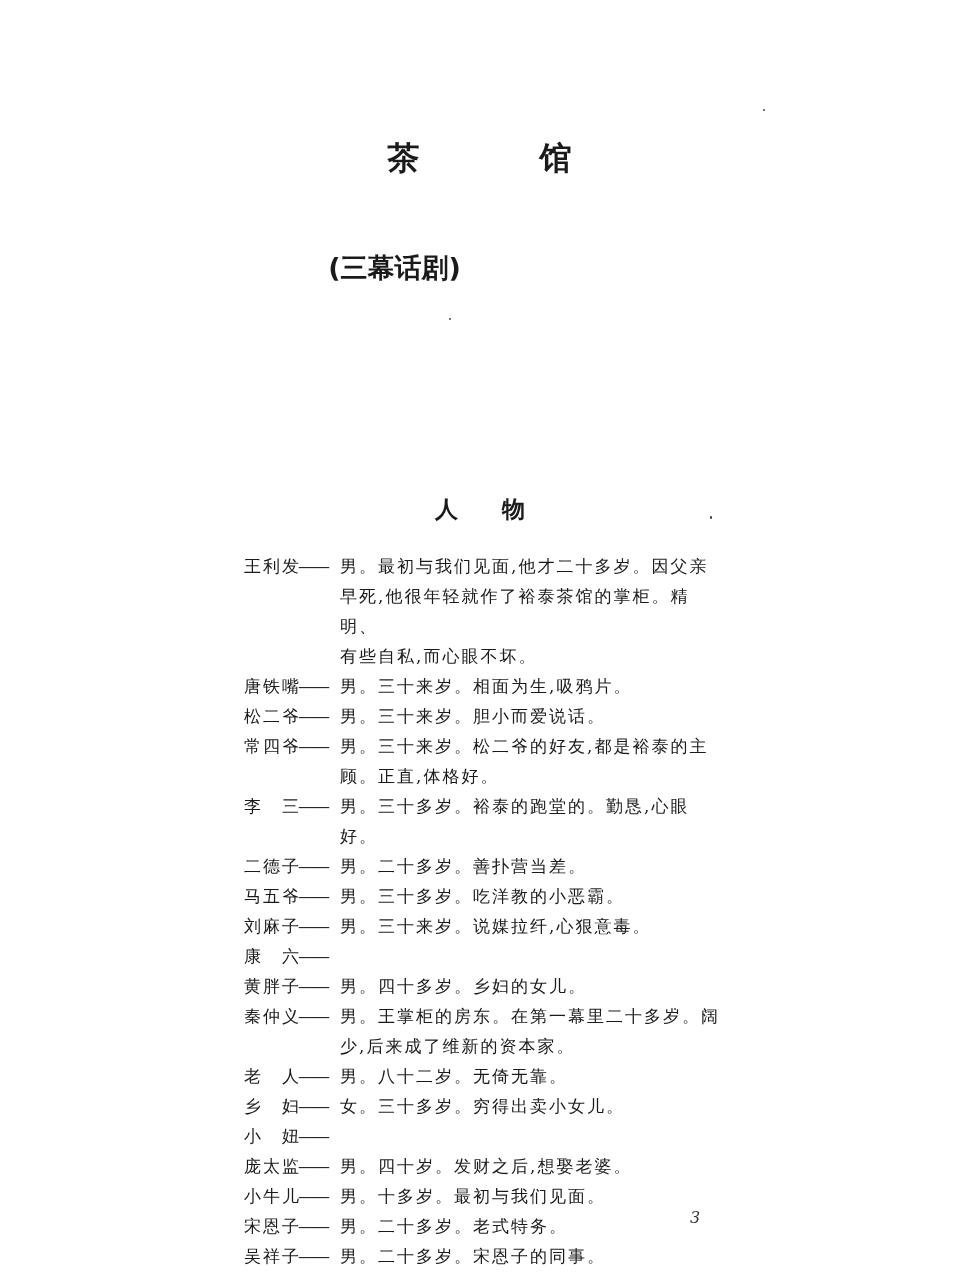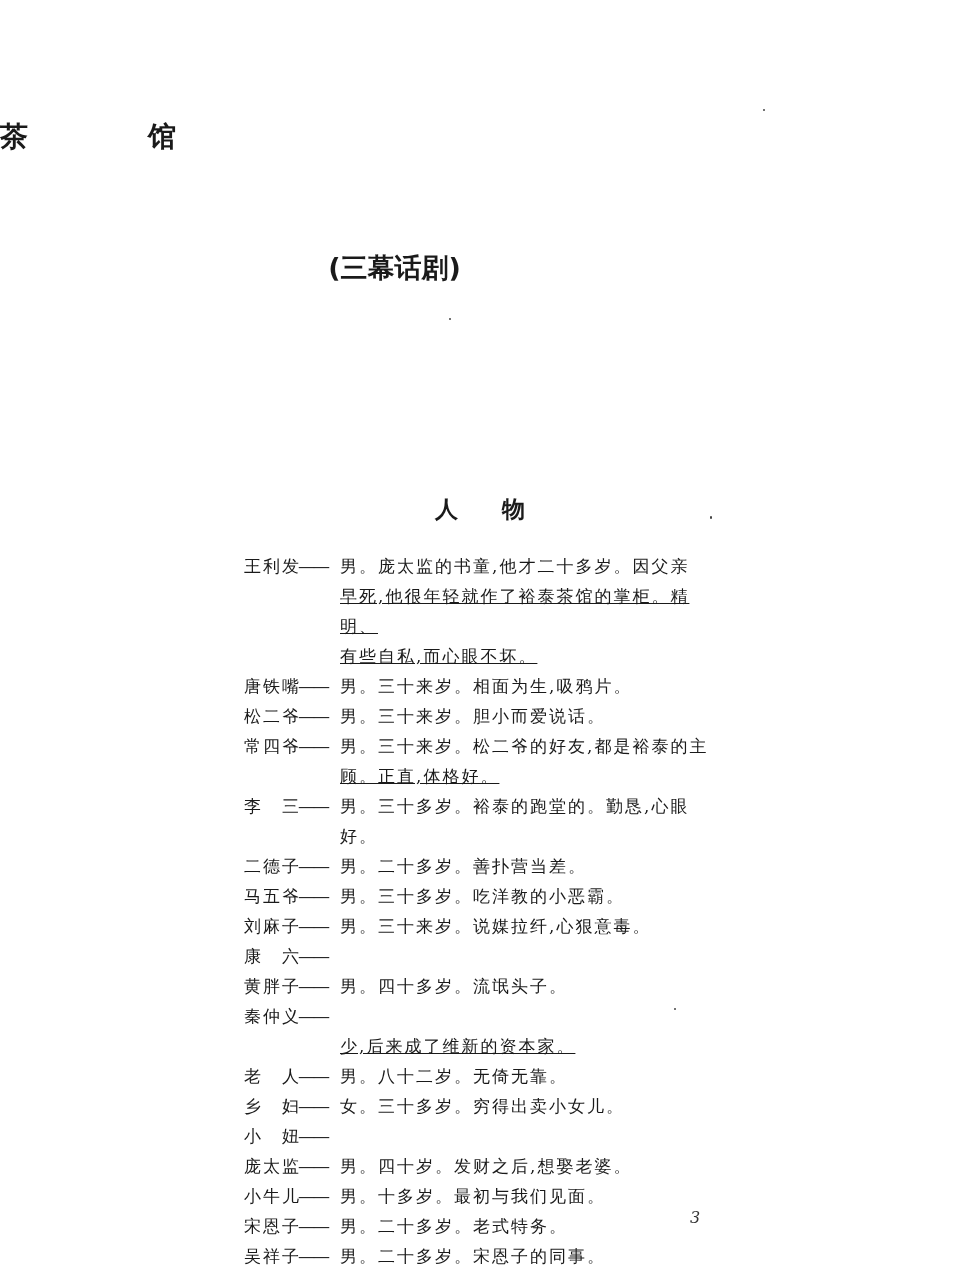--- a/index.html
+++ b/index.html
@@ -1,23 +1,23 @@
 <!DOCTYPE html>
 <html><head>
 <meta charset="utf-8">
 <style>
   html, body { margin: 0; padding: 0; background: #ffffff; }
   body {
     width: 959px; height: 1280px; position: relative; overflow: hidden;
     font-family: "DejaVu Serif", "Liberation Serif", serif; color: #1a1a1a;
   }
   .title {
-    position: absolute; top: 118px; left: 0; width: 959px;
-    text-align: left; font-family: "DejaVu Sans", sans-serif;
-    font-weight: bold; font-size: 28px; letter-spacing: 0;
+    position: absolute; top: 137px; left: 0; width: 959px;
+    text-align: center; font-family: "DejaVu Sans", sans-serif;
+    font-weight: bold; font-size: 32px; letter-spacing: 0;
   }
   .title span { display: inline-block; }
   .title .gap { width: 120px; }
   .subtitle {
     position: absolute; top: 250px; left: 0; width: 789px;
     text-align: center; font-family: "DejaVu Sans", sans-serif;
     font-weight: bold; font-size: 27px;
   }
   .section {
     position: absolute; top: 494px; left: 435px;
@@ -25,21 +25,21 @@
   }
   .section .gap { display: inline-block; width: 44px; }
   .cast {
     position: absolute; top: 551px; left: 244px; width: 480px;
     font-size: 17px; line-height: 30px; letter-spacing: 2px;
   }
   .row { display: flex; }
   .name { width: 54px; white-space: pre; flex: none; }
   .dash { width: 42px; flex: none; letter-spacing: -2px; }
   .desc { flex: 1; }
-  .cont { padding-left: 96px; text-decoration: underline; }
+  .cont { padding-left: 96px; }
   .pagenum {
     position: absolute; top: 1208px; left: 690px;
     font-size: 16px; font-style: italic; color: #333;
   }
   .speck { position: absolute; background: #444; border-radius: 1px; }
 </style>
 </head>
 <body>
 
 <div class="title">
@@ -49,21 +49,21 @@
 <div class="subtitle">(三幕话剧)</div>
 
 <div class="section">
   <span>人</span><span class="gap"></span><span>物</span>
 </div>
 
 <div class="cast" id="cast">
     <div class="row">
       <span class="name">王利发</span>
       <span class="dash">——</span>
-      <span class="desc">男。庞太监的书童,他才二十多岁。因父亲</span>
+      <span class="desc">男。最初与我们见面,他才二十多岁。因父亲</span>
     </div>
     <div class="row cont">
       <span class="desc">早死,他很年轻就作了裕泰茶馆的掌柜。精明、</span>
     </div>
     <div class="row cont">
       <span class="desc">有些自私,而心眼不坏。</span>
     </div>
     <div class="row">
       <span class="name">唐铁嘴</span>
       <span class="dash">——</span>
@@ -102,25 +102,26 @@
       <span class="dash">——</span>
       <span class="desc">男。三十来岁。说媒拉纤,心狠意毒。</span>
     </div>
     <div class="row">
       <span class="name">康　六</span>
       <span class="dash">——</span>
     </div>
     <div class="row">
       <span class="name">黄胖子</span>
       <span class="dash">——</span>
-      <span class="desc">男。四十多岁。流氓头子。</span>
+      <span class="desc">男。四十多岁。乡妇的女儿。</span>
     </div>
     <div class="row">
       <span class="name">秦仲义</span>
       <span class="dash">——</span>
+      <span class="desc">男。王掌柜的房东。在第一幕里二十多岁。阔</span>
     </div>
     <div class="row cont">
       <span class="desc">少,后来成了维新的资本家。</span>
     </div>
     <div class="row">
       <span class="name">老　人</span>
       <span class="dash">——</span>
       <span class="desc">男。八十二岁。无倚无靠。</span>
     </div>
     <div class="row">

